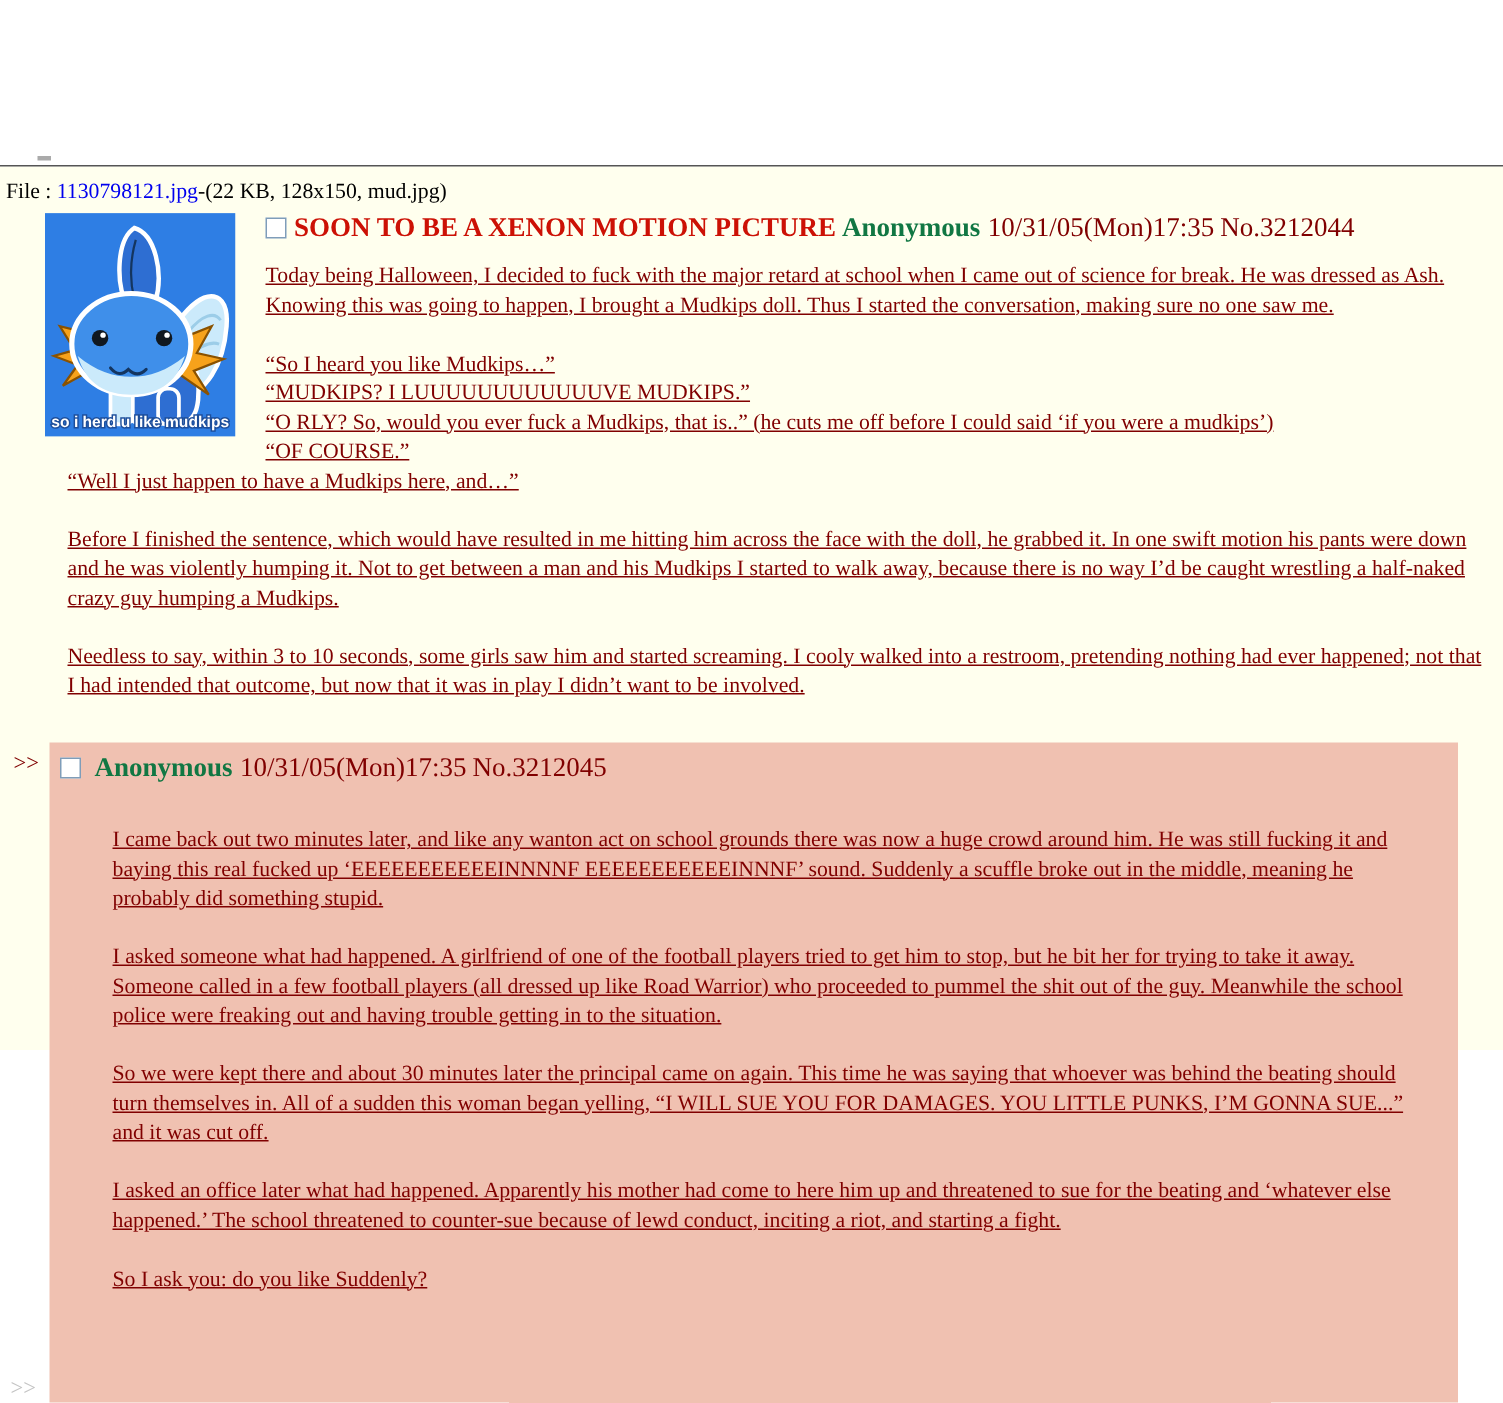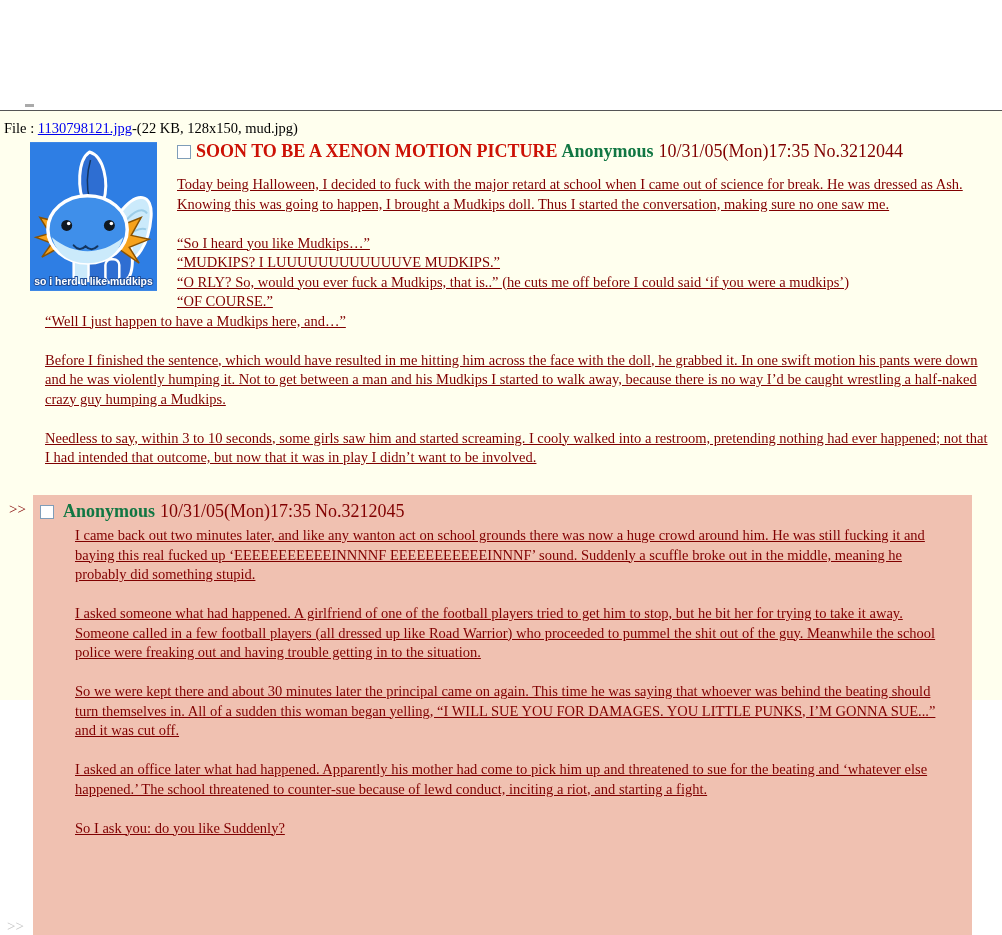--- a/index.html
+++ b/index.html
@@ -10,21 +10,21 @@
     color:#800000;
   }
   .top-white{height:110px;background:#ffffff;}
   .stray-mark{position:absolute;left:25px;top:104px;width:9px;height:3px;background:#aaaaaa;}
   .thread{
     border-top:1px solid #555;
     background:linear-gradient(to bottom,#FFFFEE 0,#FFFFEE 589px,#ffffff 589px);
     min-height:824px;
   }
   .file-line{padding:8px 0 0 4px;font-size:14.5px;color:#000000;height:20px;line-height:19px;}
-  .file-link{color:#0000EE;text-decoration:underline;cursor:pointer;}
+  .file-link{color:#0000EE;cursor:pointer;}
   .op{margin:2px 8px 0 30px;}
   .op::after{content:"";display:block;clear:both;}
   .thumb{float:left;width:127px;height:151px;margin:0 20px 4px 0;display:block;cursor:pointer;}
   .post-header{font-size:18px;line-height:20px;white-space:nowrap;}
   .checkbox{
     display:inline-block;width:12px;height:12px;background:#fff;
     border:1px solid #7F9DB9;vertical-align:-2px;margin-right:5px;cursor:pointer;
   }
   .subject{color:#CC1105;font-weight:bold;}
   .poster-name{color:#117743;font-weight:bold;margin-left:4px;}
@@ -39,21 +39,21 @@
   }
   .reply-row{display:flex;align-items:flex-start;margin-top:8px;}
   .reply-arrow{
     width:33px;box-sizing:border-box;padding:6px 0 0 9px;
     font-size:15px;color:#800000;flex:0 0 33px;
   }
   .reply-table{
     background:#F0C1B1;width:939px;box-sizing:border-box;
     padding:6px 12px 60px 7px;min-height:445px;
   }
-  .reply-text{margin:5px 0 0 35px;max-width:882px;}
+  .reply-text{margin:30px 0 0 35px;max-width:882px;}
   .next-arrow{position:absolute;left:7px;top:918px;font-size:15px;color:#C4C4C4;}
   .cap{font-family:"Liberation Sans",sans-serif;font-weight:bold;}
 </style>
 </head>
 <body>
 
 <div class="top-white"></div>
 <div class="stray-mark"></div>
 
 <div class="thread">
@@ -114,21 +114,21 @@
   <div class="reply-row">
     <div class="reply-arrow">&gt;&gt;</div>
     <div class="reply-table">
       <div class="post-header">
         <span class="checkbox"></span><span class="poster-name">Anonymous</span><span class="post-date">10/31/05(Mon)17:35</span><span class="post-no">No.3212045</span>
       </div>
       <div class="reply-text">
           <div class="para">I came back out two minutes later, and like any wanton act on school grounds there was now a huge crowd around him. He was still fucking it and baying this real fucked up ‘EEEEEEEEEEEINNNNF EEEEEEEEEEEINNNF’ sound. Suddenly a scuffle broke out in the middle, meaning he probably did something stupid.</div>
           <div class="para">I asked someone what had happened. A girlfriend of one of the football players tried to get him to stop, but he bit her for trying to take it away. Someone called in a few football players (all dressed up like Road Warrior) who proceeded to pummel the shit out of the guy. Meanwhile the school police were freaking out and having trouble getting in to the situation.</div>
           <div class="para">So we were kept there and about 30 minutes later the principal came on again. This time he was saying that whoever was behind the beating should turn themselves in. All of a sudden this woman began yelling, “I WILL SUE YOU FOR DAMAGES. YOU LITTLE PUNKS, I’M GONNA SUE...” and it was cut off.</div>
-          <div class="para">I asked an office later what had happened. Apparently his mother had come to pick him up and threatened to sue for the beating and ‘whatever else happened.’ The school threatened to counter-sue because of lewd conduct, inciting a riot, and starting a fight.</div>
+          <div class="para">I asked an office later what had happened. Apparently his mother had come to here him up and threatened to sue for the beating and ‘whatever else happened.’ The school threatened to counter-sue because of lewd conduct, inciting a riot, and starting a fight.</div>
           <div class="para">So I ask you: do you like Suddenly?</div>
         </div>
     </div>
   </div>
 
 </div>
 
 <div class="next-arrow">&gt;&gt;</div>
 
 </body></html>

